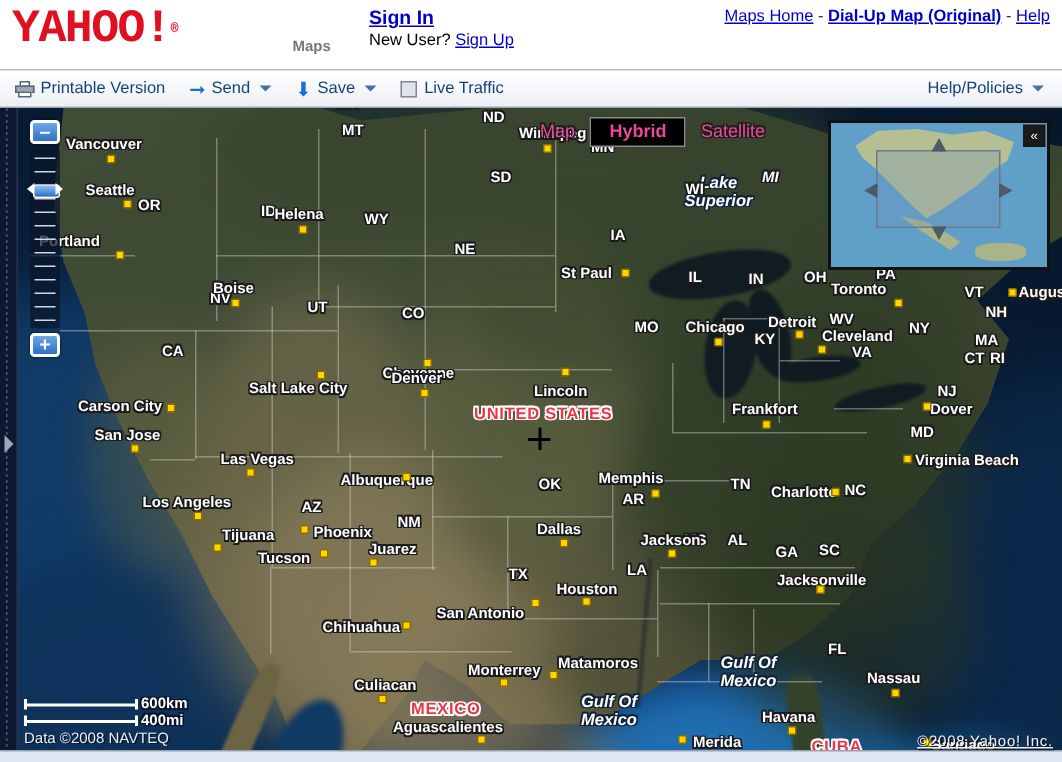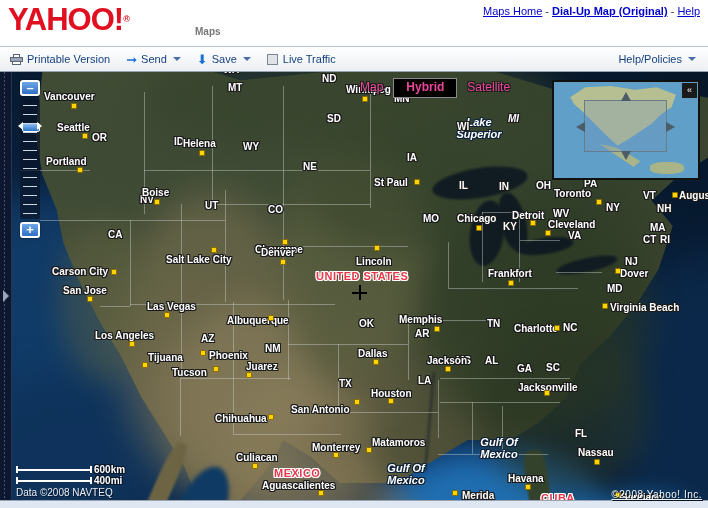--- a/index.html
+++ b/index.html
@@ -10,21 +10,21 @@
     font-family:"Liberation Sans", sans-serif;
     font-size:11px;
     -webkit-font-smoothing:antialiased;
   }
   #app{position:relative;width:708px;height:508px;overflow:hidden;}
 
   
   #header{position:relative;height:46px;background:#ffffff;}
   #logo-area{position:absolute;left:8px;top:4px;display:flex;align-items:flex-end;}
   .yahoo-word{
-    font-family:Liberation Sans, sans-serif;
+    font-family:Liberation Mono, monospace;
     font-weight:bold;font-size:31px;line-height:31px;color:#e01020;
     letter-spacing:-1px;
   }
   .reg{font-size:9px;vertical-align:bottom;color:#e01020;}
   .local-word{
     font-family:"Liberation Sans", sans-serif;
     font-weight:bold;font-size:20px;color:#555;letter-spacing:1px;
     margin-left:8px;line-height:24px;
   }
   .maps-word{
@@ -225,20 +225,27 @@
 <body>
 
 <div id="app">
 
   <div id="header">
     <div id="logo-area">
       <span class="yahoo-word">YAHOO!<span class="reg">®</span></span>
     </div>
     <div class="maps-word">Maps</div>
 
+    <div id="signin-area">
+      <a class="signin" href="#">Sign In</a>
+      <div class="newuser">
+        <span>New User?</span>
+        <a href="#">Sign Up</a>
+      </div>
+    </div>
 
     <div id="toplinks">
       <a href="#">Maps Home</a>
       <span class="sep">-</span>
       <a href="#" class="bold">Dial-Up Map (Original)</a>
       <span class="sep">-</span>
       <a href="#">Help</a>
     </div>
   </div>
 
@@ -404,21 +411,21 @@
         <div class="lbl-state" style="left: 407px; top: 80px;">IA</div>
         <div class="lbl-state" style="left: 457px; top: 49px;">WI</div>
         <div class="lbl-state" style="left: 508px; top: 41px; font-style: italic;">MI</div>
         <div class="lbl-state" style="left: 140px; top: 122px;">NV</div>
         <div class="lbl-state" style="left: 205px; top: 128px;">UT</div>
         <div class="lbl-state" style="left: 268px; top: 132px;">CO</div>
         <div class="lbl-state" style="left: 459px; top: 108px;">IL</div>
         <div class="lbl-state" style="left: 499px; top: 109px;">IN</div>
         <div class="lbl-state" style="left: 536px; top: 108px;">OH</div>
         <div class="lbl-state" style="left: 584px; top: 106px;">PA</div>
-        <div class="lbl-state" style="left: 606px; top: 130px;">NY</div>
+        <div class="lbl-state" style="left: 606px; top: 142px;">NY</div>
         <div class="lbl-state" style="left: 108px; top: 157px;">CA</div>
         <div class="lbl-state" style="left: 423px; top: 141px;">MO</div>
         <div class="lbl-state" style="left: 503px; top: 149px;">KY</div>
         <div class="lbl-state" style="left: 553px; top: 136px;">WV</div>
         <div class="lbl-state" style="left: 607px; top: 211px;">MD</div>
         <div class="lbl-state" style="left: 568px; top: 158px;">VA</div>
         <div class="lbl-state" style="left: 643px; top: 118px;">VT</div>
         <div class="lbl-state" style="left: 657px; top: 131px;">NH</div>
         <div class="lbl-state" style="left: 650px; top: 150px;">MA</div>
         <div class="lbl-state" style="left: 643px; top: 162px;">CT</div>
@@ -429,31 +436,31 @@
         <div class="lbl-state" style="left: 359px; top: 246px;">OK</div>
         <div class="lbl-state" style="left: 415px; top: 256px;">AR</div>
         <div class="lbl-state" style="left: 487px; top: 246px;">TN</div>
         <div class="lbl-state" style="left: 563px; top: 250px;">NC</div>
         <div class="lbl-state" style="left: 546px; top: 290px;">SC</div>
         <div class="lbl-state" style="left: 456px; top: 283px;">MS</div>
         <div class="lbl-state" style="left: 485px; top: 283px;">AL</div>
         <div class="lbl-state" style="left: 517px; top: 291px;">GA</div>
         <div class="lbl-state" style="left: 339px; top: 306px;">TX</div>
         <div class="lbl-state" style="left: 418px; top: 303px;">LA</div>
-        <div class="lbl-state" style="left: 559px; top: 356px; padding-left: 16px;">FL</div>
+        <div class="lbl-state" style="left: 536px; top: 356px; padding-left: 16px;">FL</div>
       </div>
 
     <div id="city-layer">
         <div class="lbl-city" style="left: 44px; top: 19px;">Vancouver</div>
         <div class="dot" style="left: 71px; top: 31px;"></div>
         <div class="lbl-city" style="left: 57px; top: 50px;">Seattle</div>
         <div class="dot" style="left: 82px; top: 61px;"></div>
         <div class="lbl-city" style="left: 183px; top: 66px;">Helena</div>
         <div class="dot" style="left: 199px; top: 78px;"></div>
-        <div class="lbl-city" style="left: 46px; top: 84px;">Portland</div>
+        <div class="lbl-city" style="left: 26px; top: 84px;">Portland</div>
         <div class="dot" style="left: 77px; top: 95px;"></div>
         <div class="lbl-city" style="left: 142px; top: 115px;">Boise</div>
         <div class="dot" style="left: 154px; top: 127px;"></div>
         <div class="lbl-city" style="left: 374px; top: 105px;">St Paul</div>
         <div class="dot" style="left: 414px; top: 107px;"></div>
         <div class="lbl-city" style="left: 554px; top: 116px;">Toronto</div>
         <div class="dot" style="left: 596px; top: 127px;"></div>
         <div class="lbl-city" style="left: 255px; top: 172px;">Cheyenne</div>
         <div class="dot" style="left: 282px; top: 167px;"></div>
         <div class="lbl-city" style="left: 457px; top: 141px;">Chicago</div>

